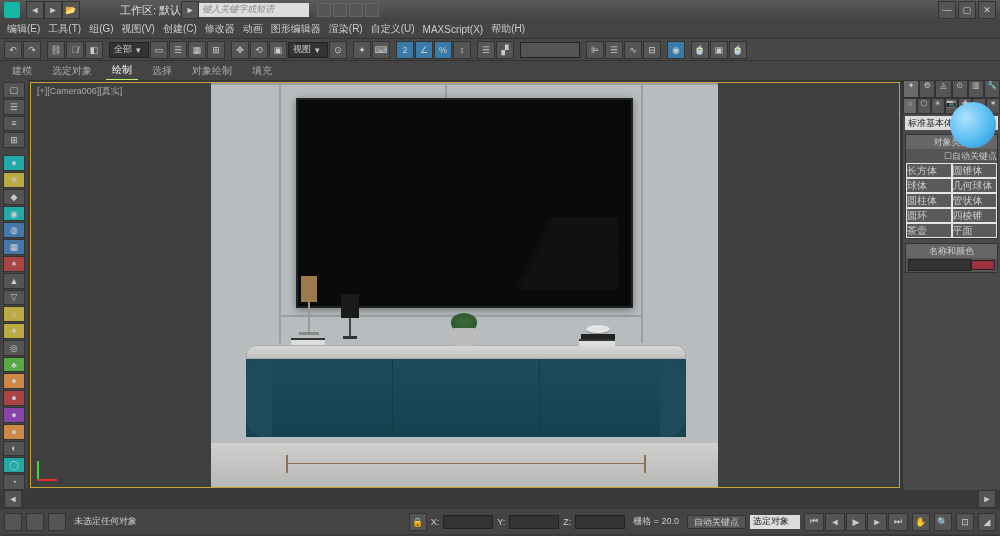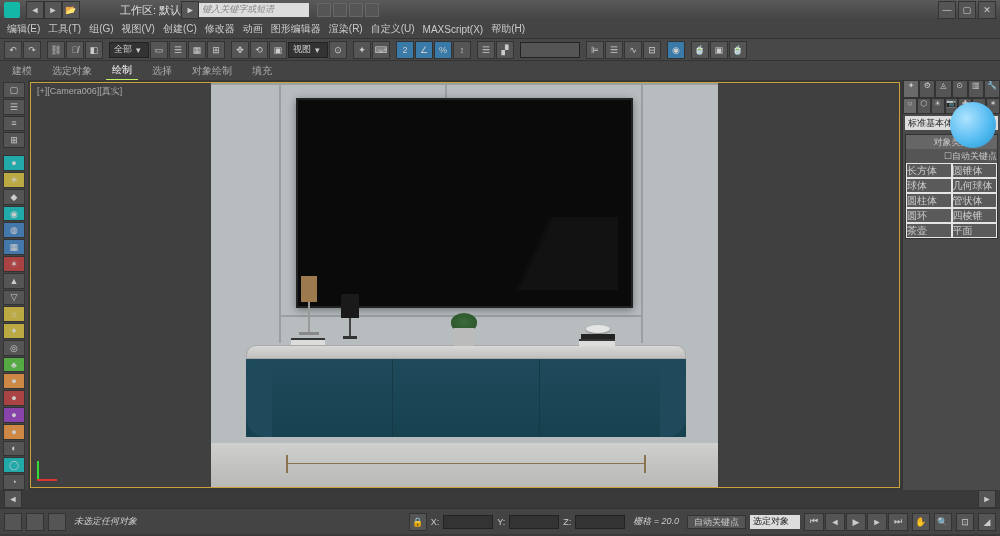--- a/index.html
+++ b/index.html
@@ -90,21 +90,21 @@
 .rp-swatch { width: 24px; height: 10px; background: #a03040; border:1px solid #222; margin-left:auto; }
 .bird-logo { position: absolute; right: 4px; top: 102px; width: 46px; height: 46px; background: radial-gradient(circle at 35% 35%, #aee3ff, #4db8f0 60%, #2a8dc8); border-radius: 50%; z-index:5; }
 
 .timeline { height: 18px; background: #3a3a3a; display: flex; align-items: center; padding: 0 30px; position: relative; }
 .timeline-track { flex:1; height:10px; background: linear-gradient(#555,#333); position: relative; }
 .timeline-track .slider { position:absolute; left:0; top:-2px; width:34px; height:14px; background:#888; border:1px solid #555; }
 .tl-label { position:absolute; left:60px; top:2px; font-size:8px; color:#888; }
 
 .statusbar { height: 26px; background: #444; display: flex; align-items: center; padding: 0 4px; gap: 4px; font-size: 9px; border-top:1px solid #333; }
 .statusbar .scrub-btn { width: 18px; height: 18px; background: #555; border: 1px solid #333; }
-.sb-text { padding: 0 4px; font-style: italic; }
+.sb-text { padding: 0 4px; }
 .sb-field { height: 14px; background: #333; border:1px solid #222; padding: 0 3px; min-width: 50px; }
 .sb-combo { height: 14px; background: #ddd; color:#222; padding: 0 3px; min-width:50px; }
 .transport { display:flex; gap:1px; }
 .transport .tb-btn { width:20px; height:18px; }
 
 .statusbar2 { height: 20px; background: #3a3a3a; display: flex; align-items: center; padding: 0 4px; gap: 4px; font-size: 9px; }
 </style>
 </head>
 <body>
 
@@ -316,20 +316,27 @@
         </div>
       <div class="rp-row">
           <div class="rp-btn">圆环</div>
           <div class="rp-btn">四棱锥</div>
         </div>
       <div class="rp-row">
           <div class="rp-btn">茶壶</div>
           <div class="rp-btn">平面</div>
         </div>
     </div>
+    <div class="rp-section">
+      <div class="rp-title">名称和颜色</div>
+      <div class="rp-color">
+        <div style="flex:1;height:12px;background:#333;border:1px solid #222"></div>
+        <div class="rp-swatch"></div>
+      </div>
+    </div>
     <div class="bird-logo"></div>
   </div>
 </div>
 
 <div class="timeline">
   <div class="tb-btn" style="position:absolute;left:4px">◄</div>
   <div class="tb-btn" style="position:absolute;right:4px">►</div>
 </div>
 
 <div class="statusbar">

